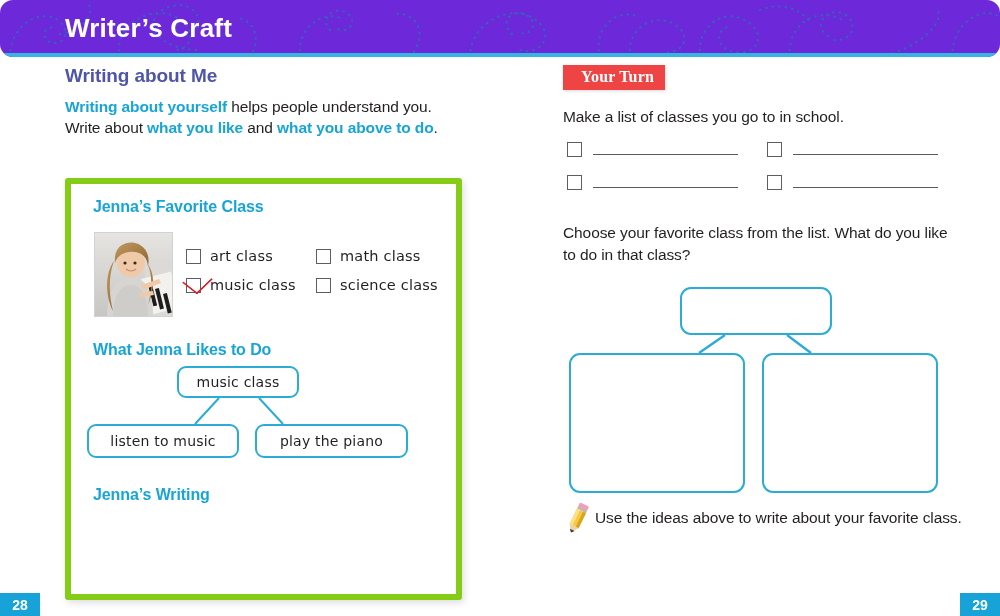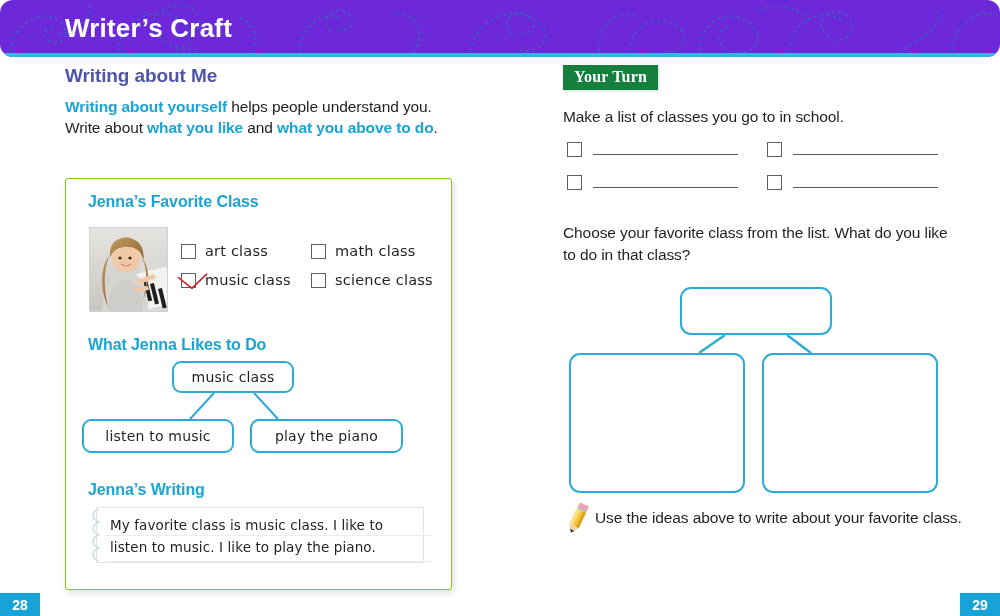--- a/index.html
+++ b/index.html
@@ -72,21 +72,21 @@
     font-weight: bold;
   }
 
   
   .example-panel {
     position: absolute;
     left: 65px; top: 178px;
     width: 385px;
     height: 410px;
     background: #ffffff;
-    border: 1px solid #84cc16;
+    border: 6px solid #84cc16;
     border-radius: 3px;
     box-shadow: 2px 3px 7px rgba(0,0,0,0.13);
   }
   .panel-heading {
     position: absolute;
     font-size: 16px;
     font-weight: bold;
     color: #18a5d6;
     letter-spacing: -0.1px;
   }
@@ -212,26 +212,26 @@
   }
 
   
   .col-right {
     position: absolute;
     left: 563px; top: 65px;
     width: 400px;
   }
   .your-turn-badge {
     display: inline-block;
-    background: #15803d;
+    background: #ef4444;
     color: #ffffff;
     font-family: "Liberation Serif", serif;
     font-weight: bold;
     font-size: 16px;
-    padding: 3px 11px 4px 11px;
+    padding: 3px 11px 4px 18px;
     letter-spacing: 0.2px;
     box-shadow: 1px 1px 3px rgba(0,0,0,0.16);
   }
   .prompt {
     font-size: 15.5px;
     color: #231f20;
     line-height: 22px;
     margin: 0;
     letter-spacing: -0.1px;
   }
@@ -409,30 +409,20 @@
       <path d="M132,32 L108,58" stroke="#2cabd4" stroke-width="2" fill="none"></path>
       <path d="M172,32 L196,58" stroke="#2cabd4" stroke-width="2" fill="none"></path>
     </svg>
     <div class="web-node web-top">music class</div>
     <div class="web-node web-bl">listen to music</div>
     <div class="web-node web-br">play the piano</div>
   </div>
 
   <div class="panel-heading h-writing">Jenna’s Writing</div>
 
-  <div class="writing-box">
-    <div class="wb-paper">
-      <div class="wb-rule wb-rule1"></div>
-      <div class="wb-rule wb-rule2"></div>
-    </div>
-    <svg class="wb-notch" viewBox="0 0 12 52">
-      <path d="M11,0 C3,3 3,10 11,13 C3,16 3,23 11,26 C3,29 3,36 11,39 C3,42 3,49 11,52" fill="none" stroke="#cfdde6" stroke-width="1.5"></path>
-    </svg>
-    <div class="wb-text">My favorite class is music class. I like to listen to music. I like to play the piano.</div>
-  </div>
 </div>
 
 <div class="col-right">
 
   <div class="your-turn-badge">Your Turn</div>
 
   <p class="prompt prompt-1">Make a list of classes you go to in school.</p>
 
   <div class="answer-rows">
     <div class="ans-row ar-1">

